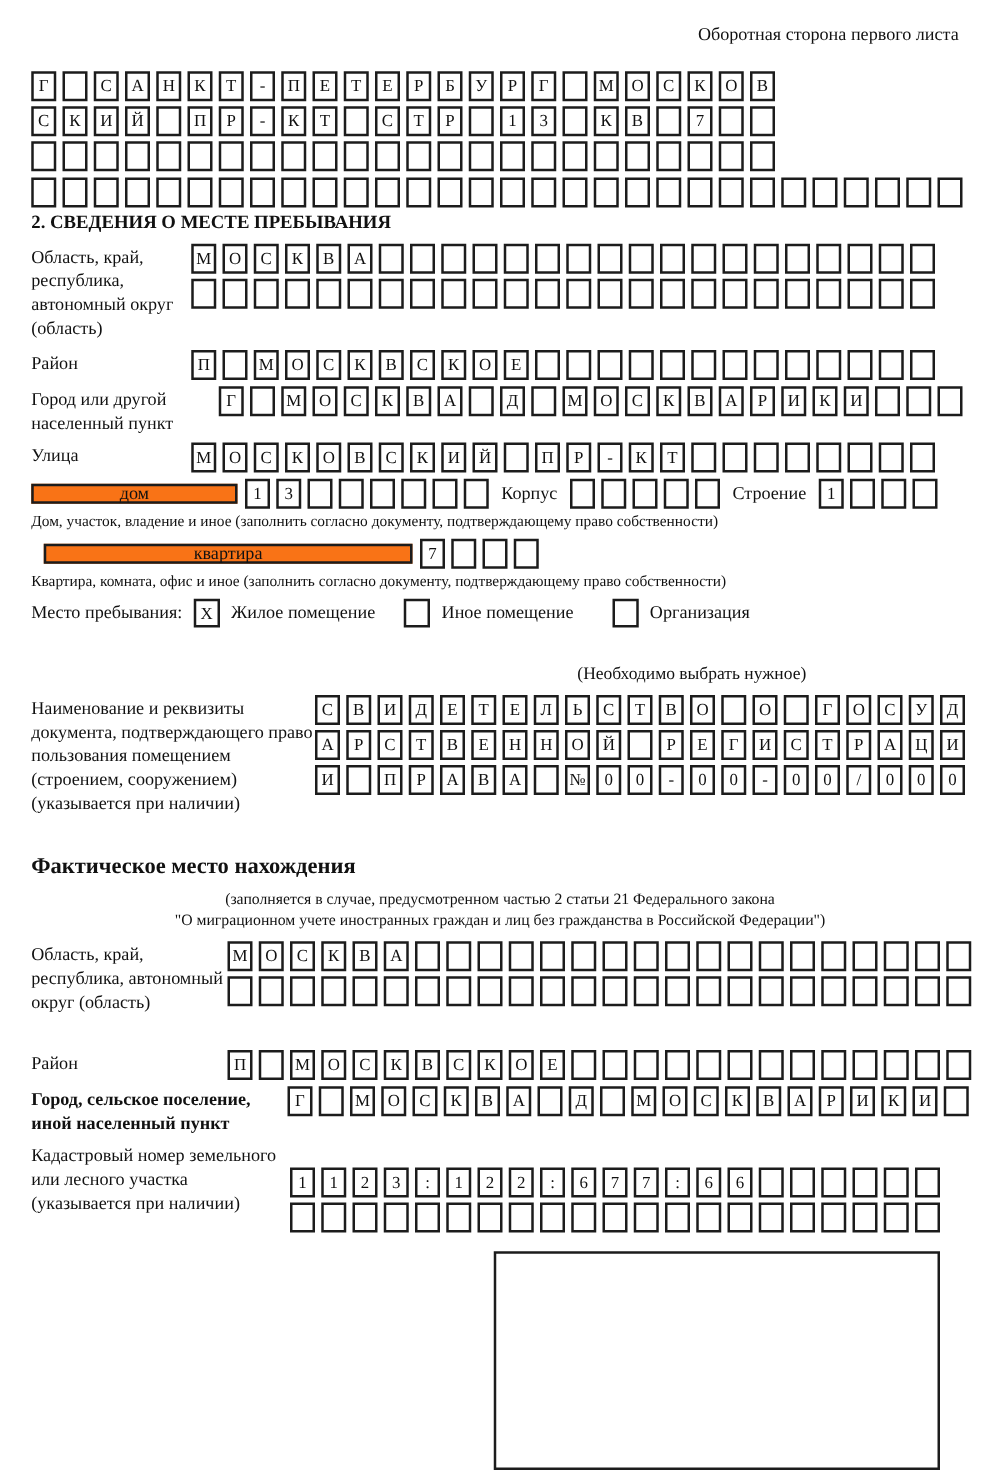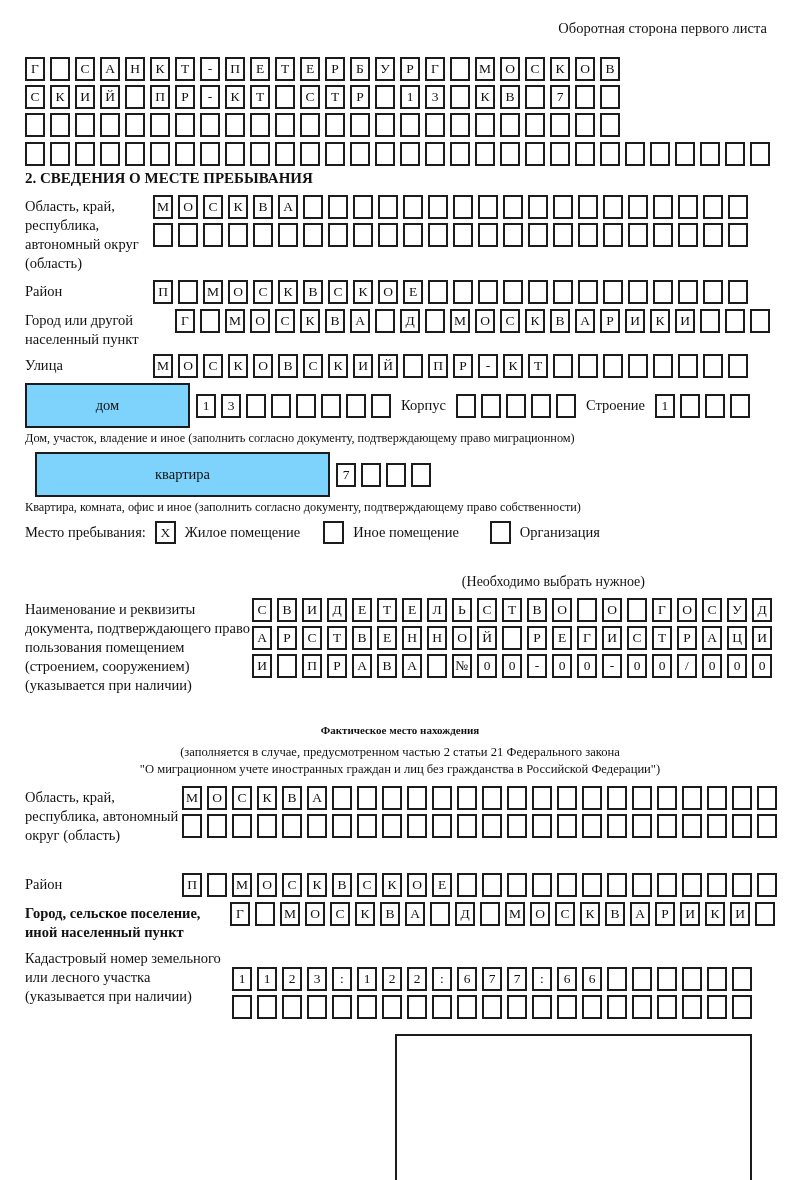--- a/index.html
+++ b/index.html
@@ -17,30 +17,30 @@
 
   .w155 { width:155px; } .w128 { width:128px; } .w150 { width:150px; }
   .w205 { width:205px;font-weight:bold; } .w207 { width:207px; } .w227 { width:227px; } .w157 { width:157px; }
 
   .caption { font-size:12.3px; line-height:15px; margin:2px 0 6px 0; }
   .caption.center { text-align:center; }
 
   .section-title { text-align:left; font-weight:bold; font-size:15px; margin:4px 0 8px 0; }
 
   .house-row { display:flex; align-items:center; gap:6px; margin-bottom:3px; }
-  .labelbox { border:2px solid #1c1c1c; height:45px; display:flex; align-items:center; justify-content:center; font-size:14.5px; background:#7dd3fc; }
+  .labelbox { border:2px solid #1c1c1c; height:16px; display:flex; align-items:center; justify-content:center; font-size:14.5px; background:#f97316; }
   .dom-box { width:165px; }
   .apt-box { width:295px; }
   .inline-label { font-size:14.5px; margin:0 4px; }
 
   .stay-row { display:flex; align-items:center; gap:9px; font-size:14.5px; margin:4px 0 2px 0; }
   .checkbox { width:21px; height:23px; border:2px solid #1c1c1c; display:flex; align-items:center; justify-content:center; font-size:13.5px; background:#fff; }
   .stay-note { text-align:right; font-size:14px; width:620px; margin-bottom:8px;margin-top:30px; }
 
-  .fact-title { text-align:center; font-weight:bold; font-size:11px; margin:10px 0 8px 0; }
+  .fact-title { text-align:left; font-weight:bold; font-size:18px; margin:10px 0 8px 0; }
   .fact-cap { text-align:center; font-size:12.6px; line-height:17px; }
   .fact-caps { margin-bottom:8px; }
 
   .stamp-box { width:357px; height:175px; border:2px solid #1c1c1c; margin-left:370px; margin-top:4px; background:#fff; }
   .stamp-caption { width:405px; margin-left:352px; text-align:center; font-size:12.8px; line-height:17px; margin-top:4px; }
 </style>
 </head>
 <body>
 
 <div class="page">
@@ -339,21 +339,21 @@
         <div class="cell"></div>
       </div>
     <span class="inline-label">Строение</span>
     <div class="cellrow">
         <div class="cell">1</div>
         <div class="cell"></div>
         <div class="cell"></div>
         <div class="cell"></div>
       </div>
   </div>
-  <div class="caption">Дом, участок, владение и иное (заполнить согласно документу, подтверждающему право миграционном)</div>
+  <div class="caption">Дом, участок, владение и иное (заполнить согласно документу, подтверждающему право собственности)</div>
 
   <div class="house-row" style="margin-left:10px;">
     <div class="labelbox apt-box">квартира</div>
     <div class="cellrow">
         <div class="cell">7</div>
         <div class="cell"></div>
         <div class="cell"></div>
         <div class="cell"></div>
       </div>
   </div>

